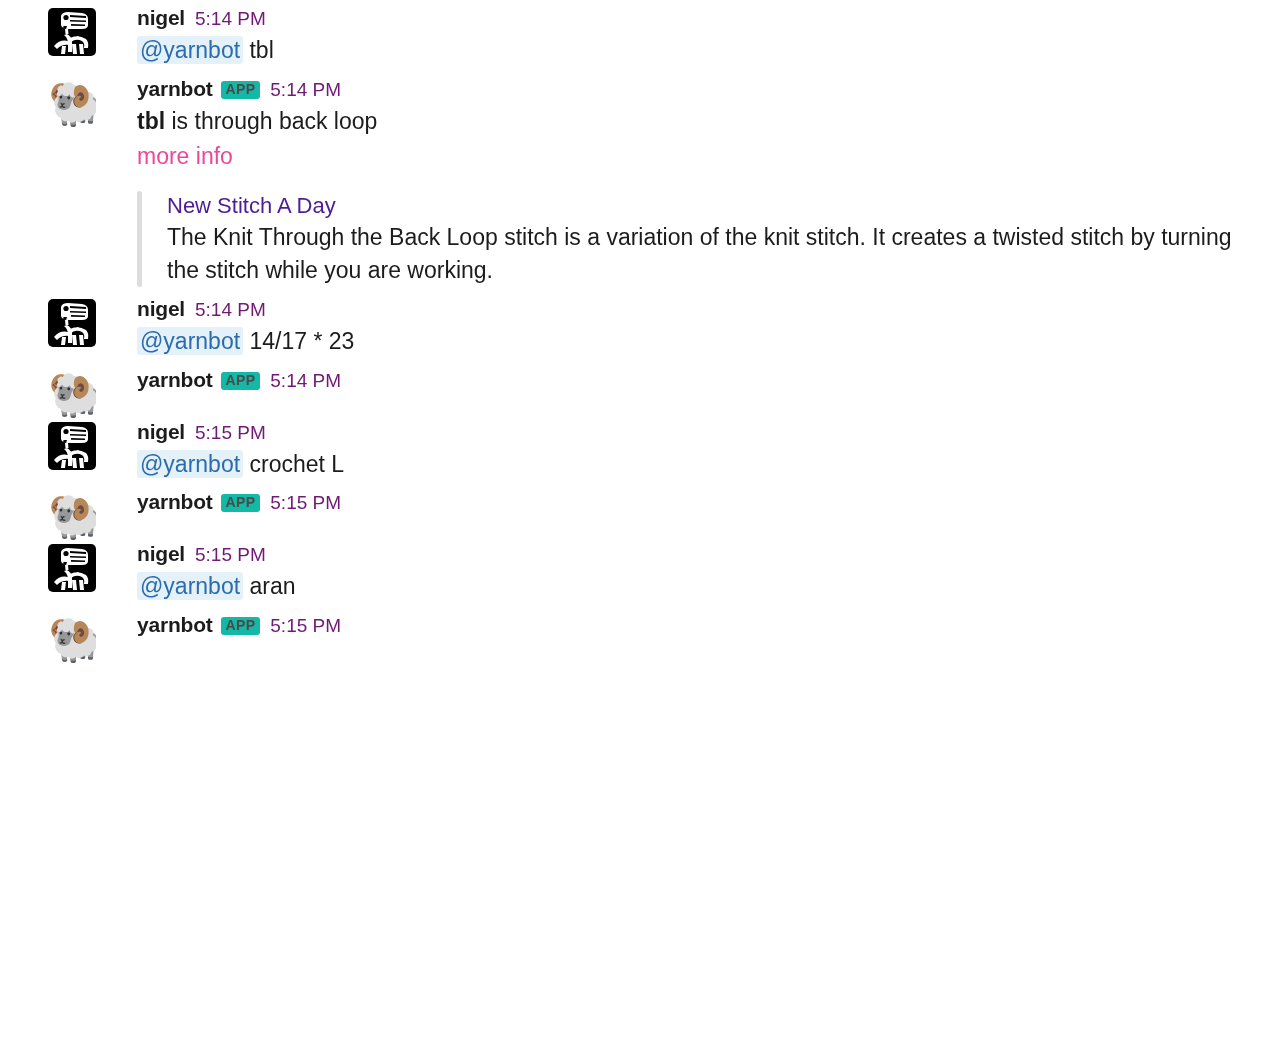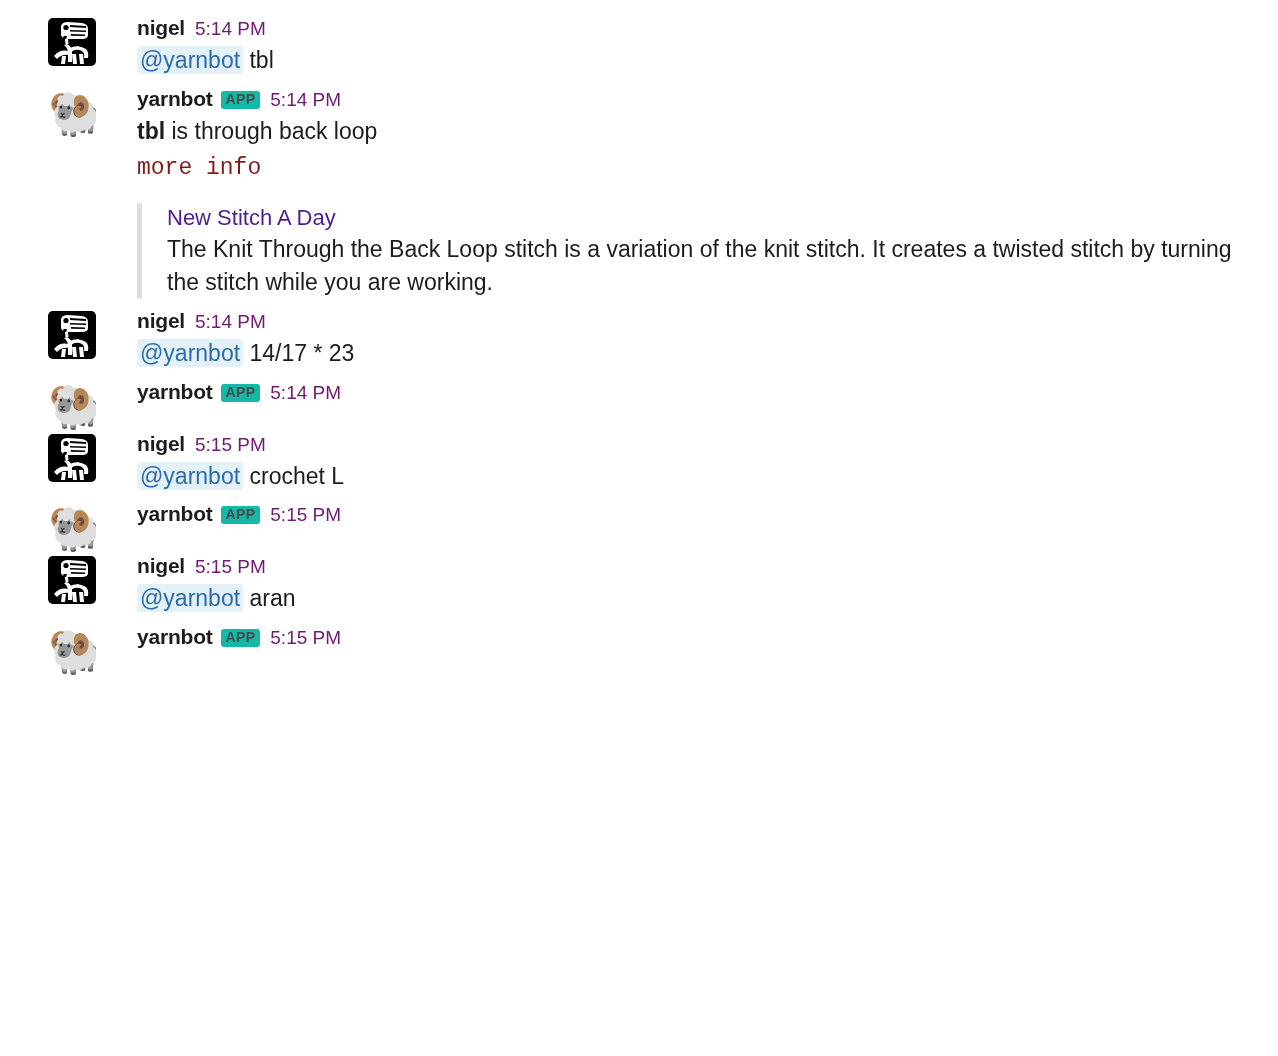--- a/index.html
+++ b/index.html
@@ -12,21 +12,20 @@
     height: 1056px;
     font-family: "Liberation Sans", sans-serif;
     color: #1d1c1d;
     overflow: hidden;
   }
 
   #channel {
     position: relative;
     width: 1278px;
     height: 804px;
-    padding-top: 10px;
     box-sizing: border-box;
     border-radius: 9px;
   }
 
   
   .msg {
     position: relative;
     padding: 4px 0 4px 137px;
     min-height: 52px;
     box-sizing: border-box;
@@ -96,24 +95,23 @@
   .msg-body b { font-weight: bold; }
 
   .mention {
     background: #e4f1f8;
     color: #2a6cae;
     border-radius: 3px;
     padding: 1px 3px;
   }
 
   .link {
-    color: #7f1d1d;
+    color: #ec4899;
     text-decoration: none;
     cursor: pointer;
-    font-family: Liberation Mono, monospace;
   }
 
   .more-info {
     font-size: 23px;
     line-height: 1.4;
     margin-top: 3px;
   }
 
   
   .attachment {

